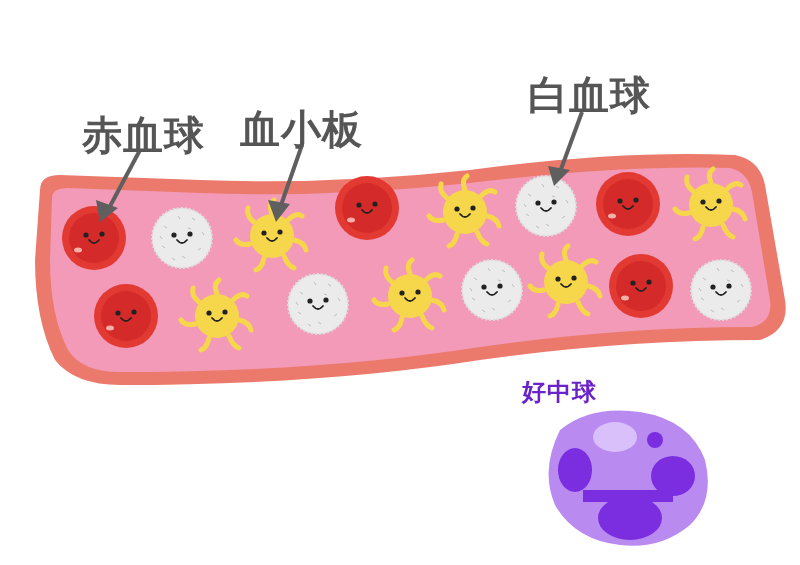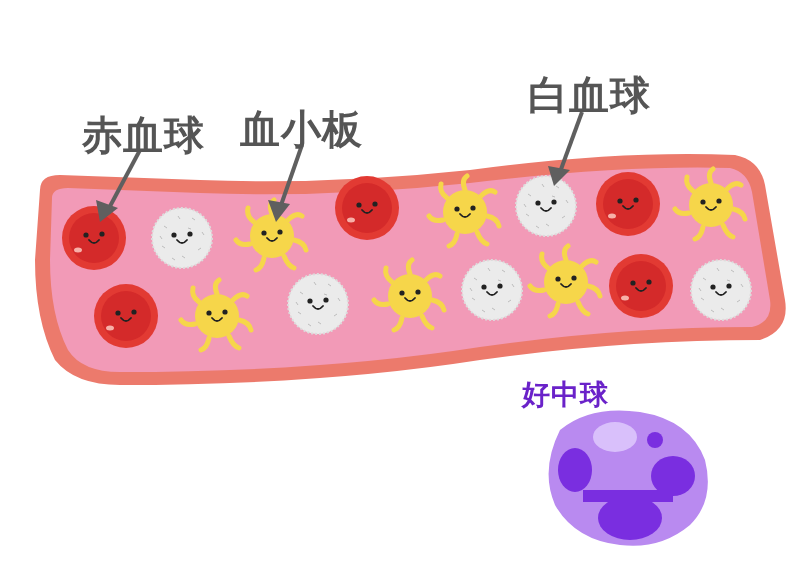--- a/index.html
+++ b/index.html
@@ -1,20 +1,20 @@
 <!DOCTYPE html>
 <html><head>
 <meta charset="utf-8">
 <style>
   html, body { margin:0; padding:0; background:#ffffff; }
   body { width:800px; height:565px; overflow:hidden; position:relative; font-family:"DejaVu Sans", sans-serif; }
   #stage { position:absolute; left:0; top:0; width:800px; height:565px; }
   .label { position:absolute; font-weight:bold; letter-spacing:1px; }
   .label.gray { color:#555555; font-size:40px; }
-  .label.purple { color:#6a22c9; font-size:28px; }
+  .label.purple { color:#6a22c9; font-size:24px; }
 </style>
 </head>
 <body>
 
 <div id="stage">
   <svg width="800" height="565" viewBox="0 0 800 565">
     <defs>
       <g id="face">
         <circle cx="-8" cy="-3" r="2.6" fill="#222"></circle>
         <circle cx="8" cy="-4" r="2.6" fill="#222"></circle>

